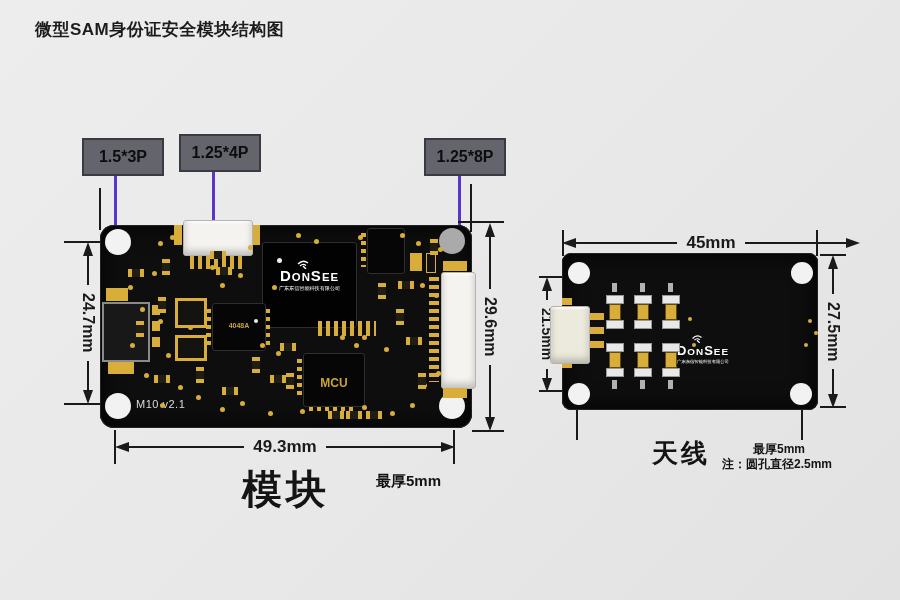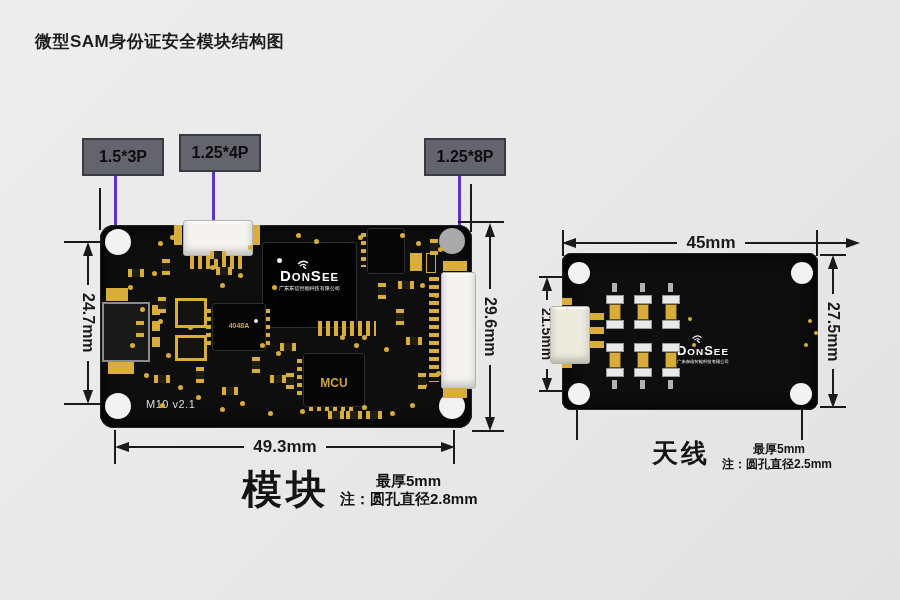--- a/index.html
+++ b/index.html
@@ -59,21 +59,21 @@
   .smd .mk{position:absolute;left:6px;width:5px;height:9px;background:#cfcfcf;opacity:.85;}
   
   .cap-big{position:absolute;font-weight:700;color:#141414;}
   .cap-note{position:absolute;font-weight:700;color:#141414;white-space:nowrap;}
 </style>
 </head>
 <body>
 
 <div id="canvas">
 
-  <div class="abs title" style="left:35px;top:30px;text-align:right;">微型SAM身份证安全模块结构图</div>
+  <div class="abs title" style="left:35px;top:18px;text-align:right;">微型SAM身份证安全模块结构图</div>
 
   <div class="conn-label" style="left:82px;top:138px;">1.5*3P</div>
   <div class="conn-label" style="left:179px;top:134px;">1.25*4P</div>
   <div class="conn-label" style="left:424px;top:138px;">1.25*8P</div>
 
   <div class="parrow" style="left:114px;top:176px;height:108px;"></div>
   <div class="parrow" style="left:212px;top:172px;height:50px;"></div>
   <div class="parrow" style="left:458px;top:176px;height:80px;"></div>
 
   <div class="dim-h" style="left:115px;top:438px;width:340px;">
@@ -185,21 +185,21 @@
     <div class="pins-h" style="left:209px;top:181px;width:48px;height:5px;"></div>
     <div class="chip" style="left:203px;top:128px;width:60px;height:52px;">
       <div class="chip-lbl" style="top:22px;font-size:12px;">MCU</div>
     </div>
 
     <div class="pins-v" style="left:261px;top:8px;width:5px;height:34px;"></div>
     <div class="chip" style="left:267px;top:3px;width:36px;height:44px;"></div>
     <div class="goldpad" style="left:310px;top:28px;width:12px;height:18px;"></div>
     <div class="goldpad" style="left:326px;top:28px;width:8px;height:18px;background:#111;border:1px solid #d8ad3a;"></div>
 
-    <div class="abs" style="left:46px;top:173px;font-size:11px;color:#ddd;letter-spacing:.5px;">M10 v2.1</div>
+    <div class="abs" style="left:36px;top:173px;font-size:11px;color:#ddd;letter-spacing:.5px;">M10 v2.1</div>
 
     <div class="dot white" style="left:177px;top:33px;"></div>
     <div class="dot white sm" style="left:154px;top:94px;"></div>
 
     <div id="module-decor">
         <div class="dot" style="left: 58px; top: 16px;"></div>
         <div class="dot" style="left: 70px; top: 10px;"></div>
         <div class="dot" style="left: 148px; top: 20px;"></div>
         <div class="dot" style="left: 196px; top: 8px;"></div>
         <div class="dot" style="left: 214px; top: 14px;"></div>
@@ -331,19 +331,18 @@
         <div class="dot sm" style="left: 126px; top: 64px;"></div>
         <div class="dot sm" style="left: 130px; top: 90px;"></div>
         <div class="dot sm" style="left: 246px; top: 66px;"></div>
         <div class="dot sm" style="left: 252px; top: 78px;"></div>
         <div class="dot sm" style="left: 242px; top: 90px;"></div>
       </div>
   </div>
 
   <div class="cap-big" style="left:242px;top:462px;font-size:40px;letter-spacing:4px;">模块</div>
   <div class="cap-note" style="left:376px;top:472px;font-size:15px;">最厚5mm</div>
-  <div class="cap-note" style="left:340px;top:490px;font-size:15px;">注：圆孔直径2.8mm</div>
 
   <div class="cap-big" style="left:652px;top:436px;font-size:26px;letter-spacing:3px;">天线</div>
   <div class="cap-note" style="left:753px;top:441px;font-size:12px;">最厚5mm</div>
   <div class="cap-note" style="left:722px;top:456px;font-size:12px;">注：圆孔直径2.5mm</div>
 
 </div>
 
 </body></html>

